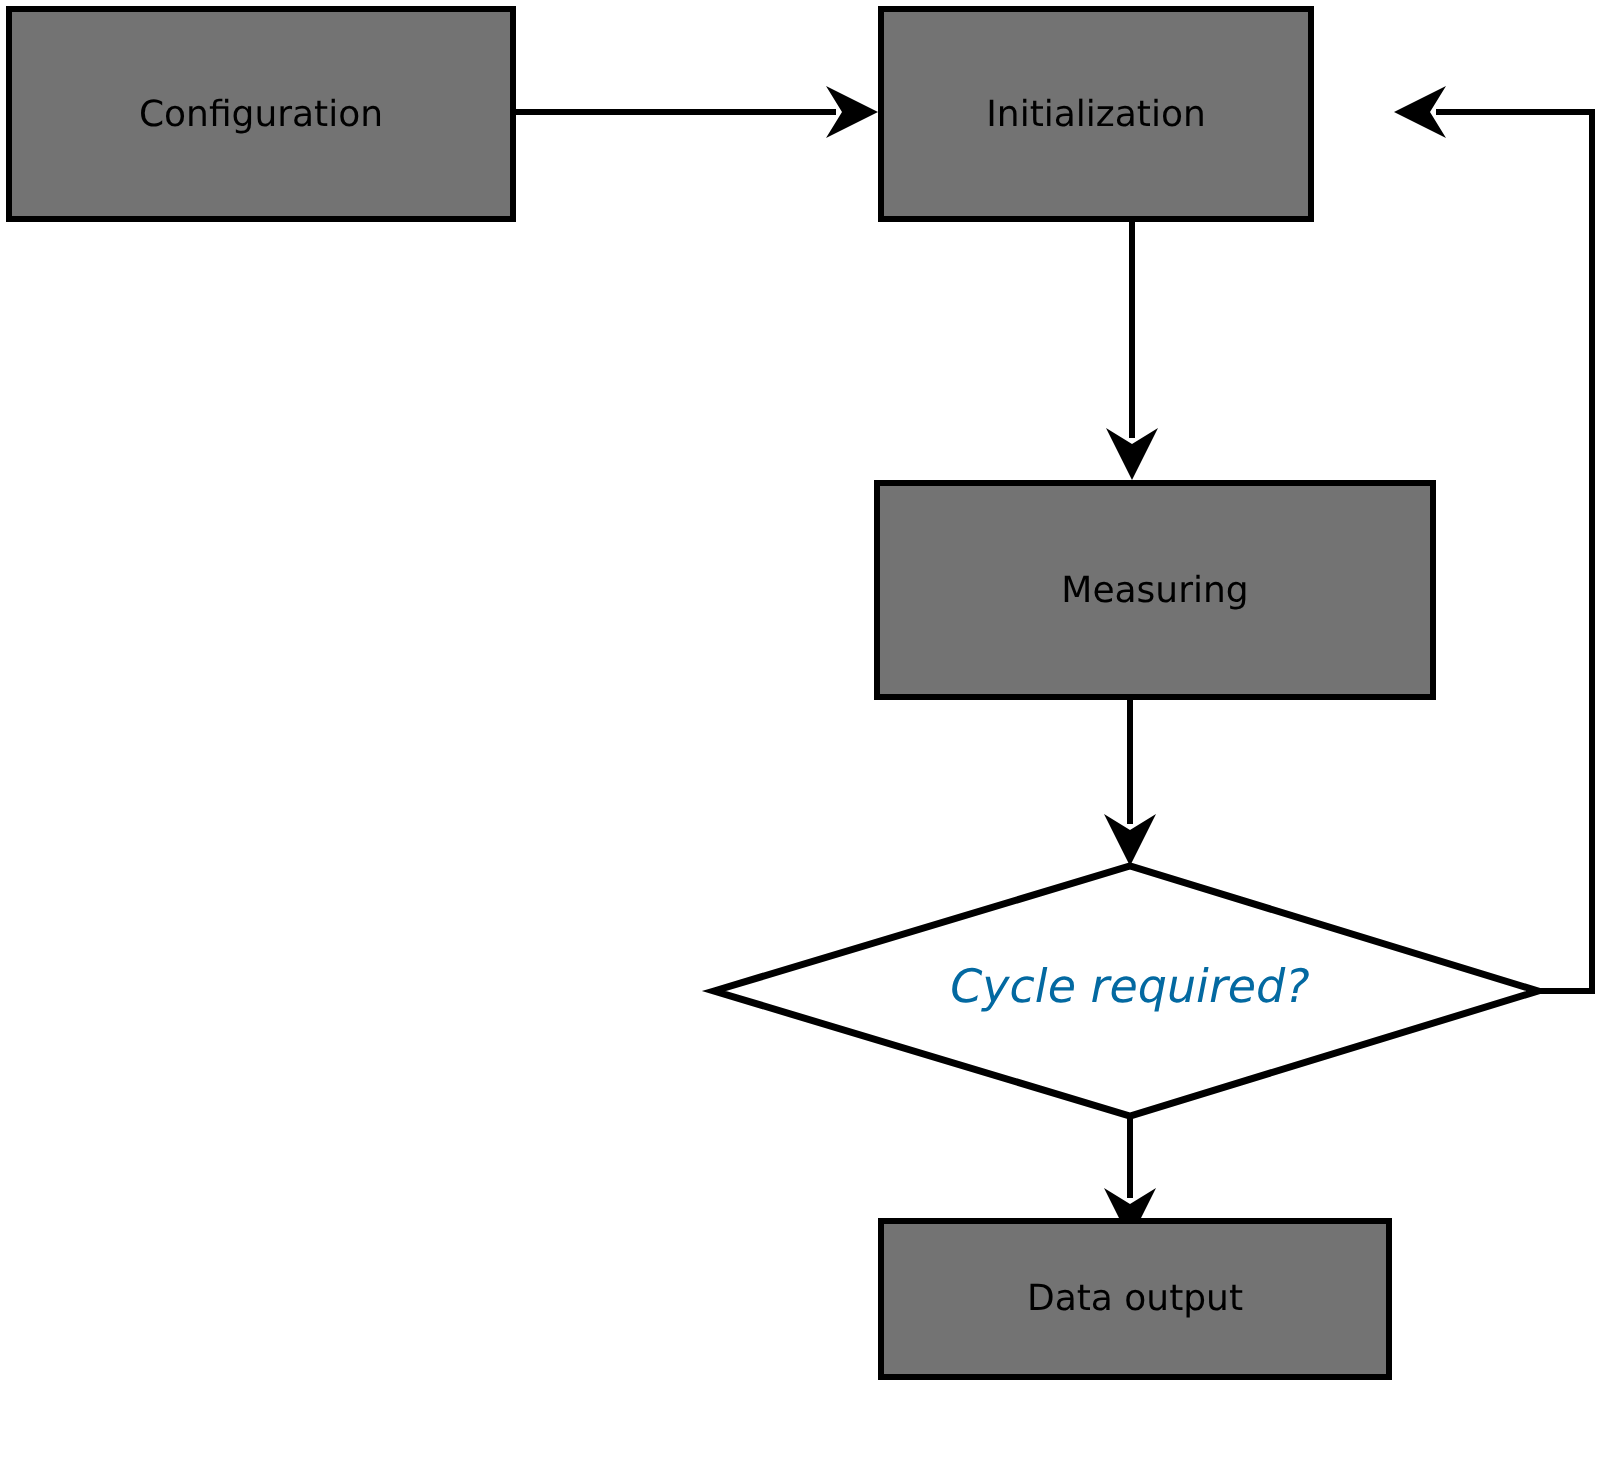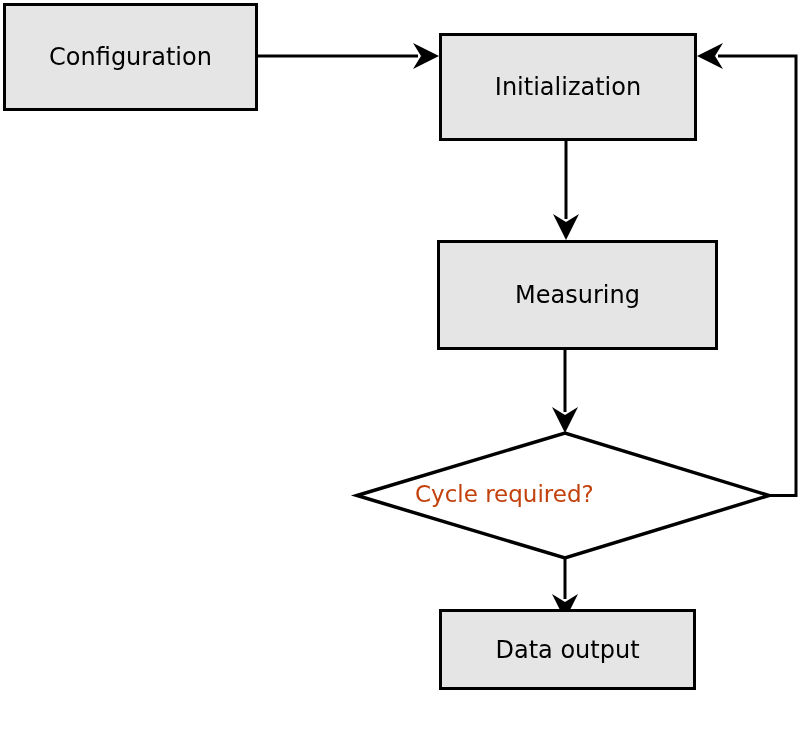--- a/index.html
+++ b/index.html
@@ -18,41 +18,43 @@
   .connector-layer {
     position: absolute;
     left: 0;
     top: 0;
     z-index: 1;
   }
   .node {
     position: absolute;
     box-sizing: border-box;
     border: 3.5px solid #000000;
-    background: #e5e5e5;
+    background: #737373;
     display: flex;
     align-items: center;
     justify-content: center;
-    font-size: 24px;
+    font-size: 18px;
     color: #000000;
     z-index: 2;
     text-align: center;
   }
   .node-configuration  { left: 3px;   top: 3px;   width: 255px; height: 108px; }
-  .node-initialization { left: 439px; top: 3px;   width: 258px; height: 108px; margin-top: 30px; }
+  .node-initialization { left: 439px; top: 3px;   width: 218px; height: 108px; }
   .node-measuring      { left: 437px; top: 240px; width: 281px; height: 110px; }
   .node-data-output    { left: 439px; top: 609px; width: 257px; height: 81px; }
   .decision-label {
     position: absolute;
     left: 415px;
     top: 481px;
     width: 300px;
+    text-align: center;
     font-size: 23px;
-    color: #c2410c;
+    color: #0369a1;
     z-index: 2;
+    font-style: italic;
   }
   .edge-line {
     stroke: #000000;
     stroke-width: 3;
     fill: none;
   }
   .arrow-head {
     fill: #000000;
     stroke: none;
   }

